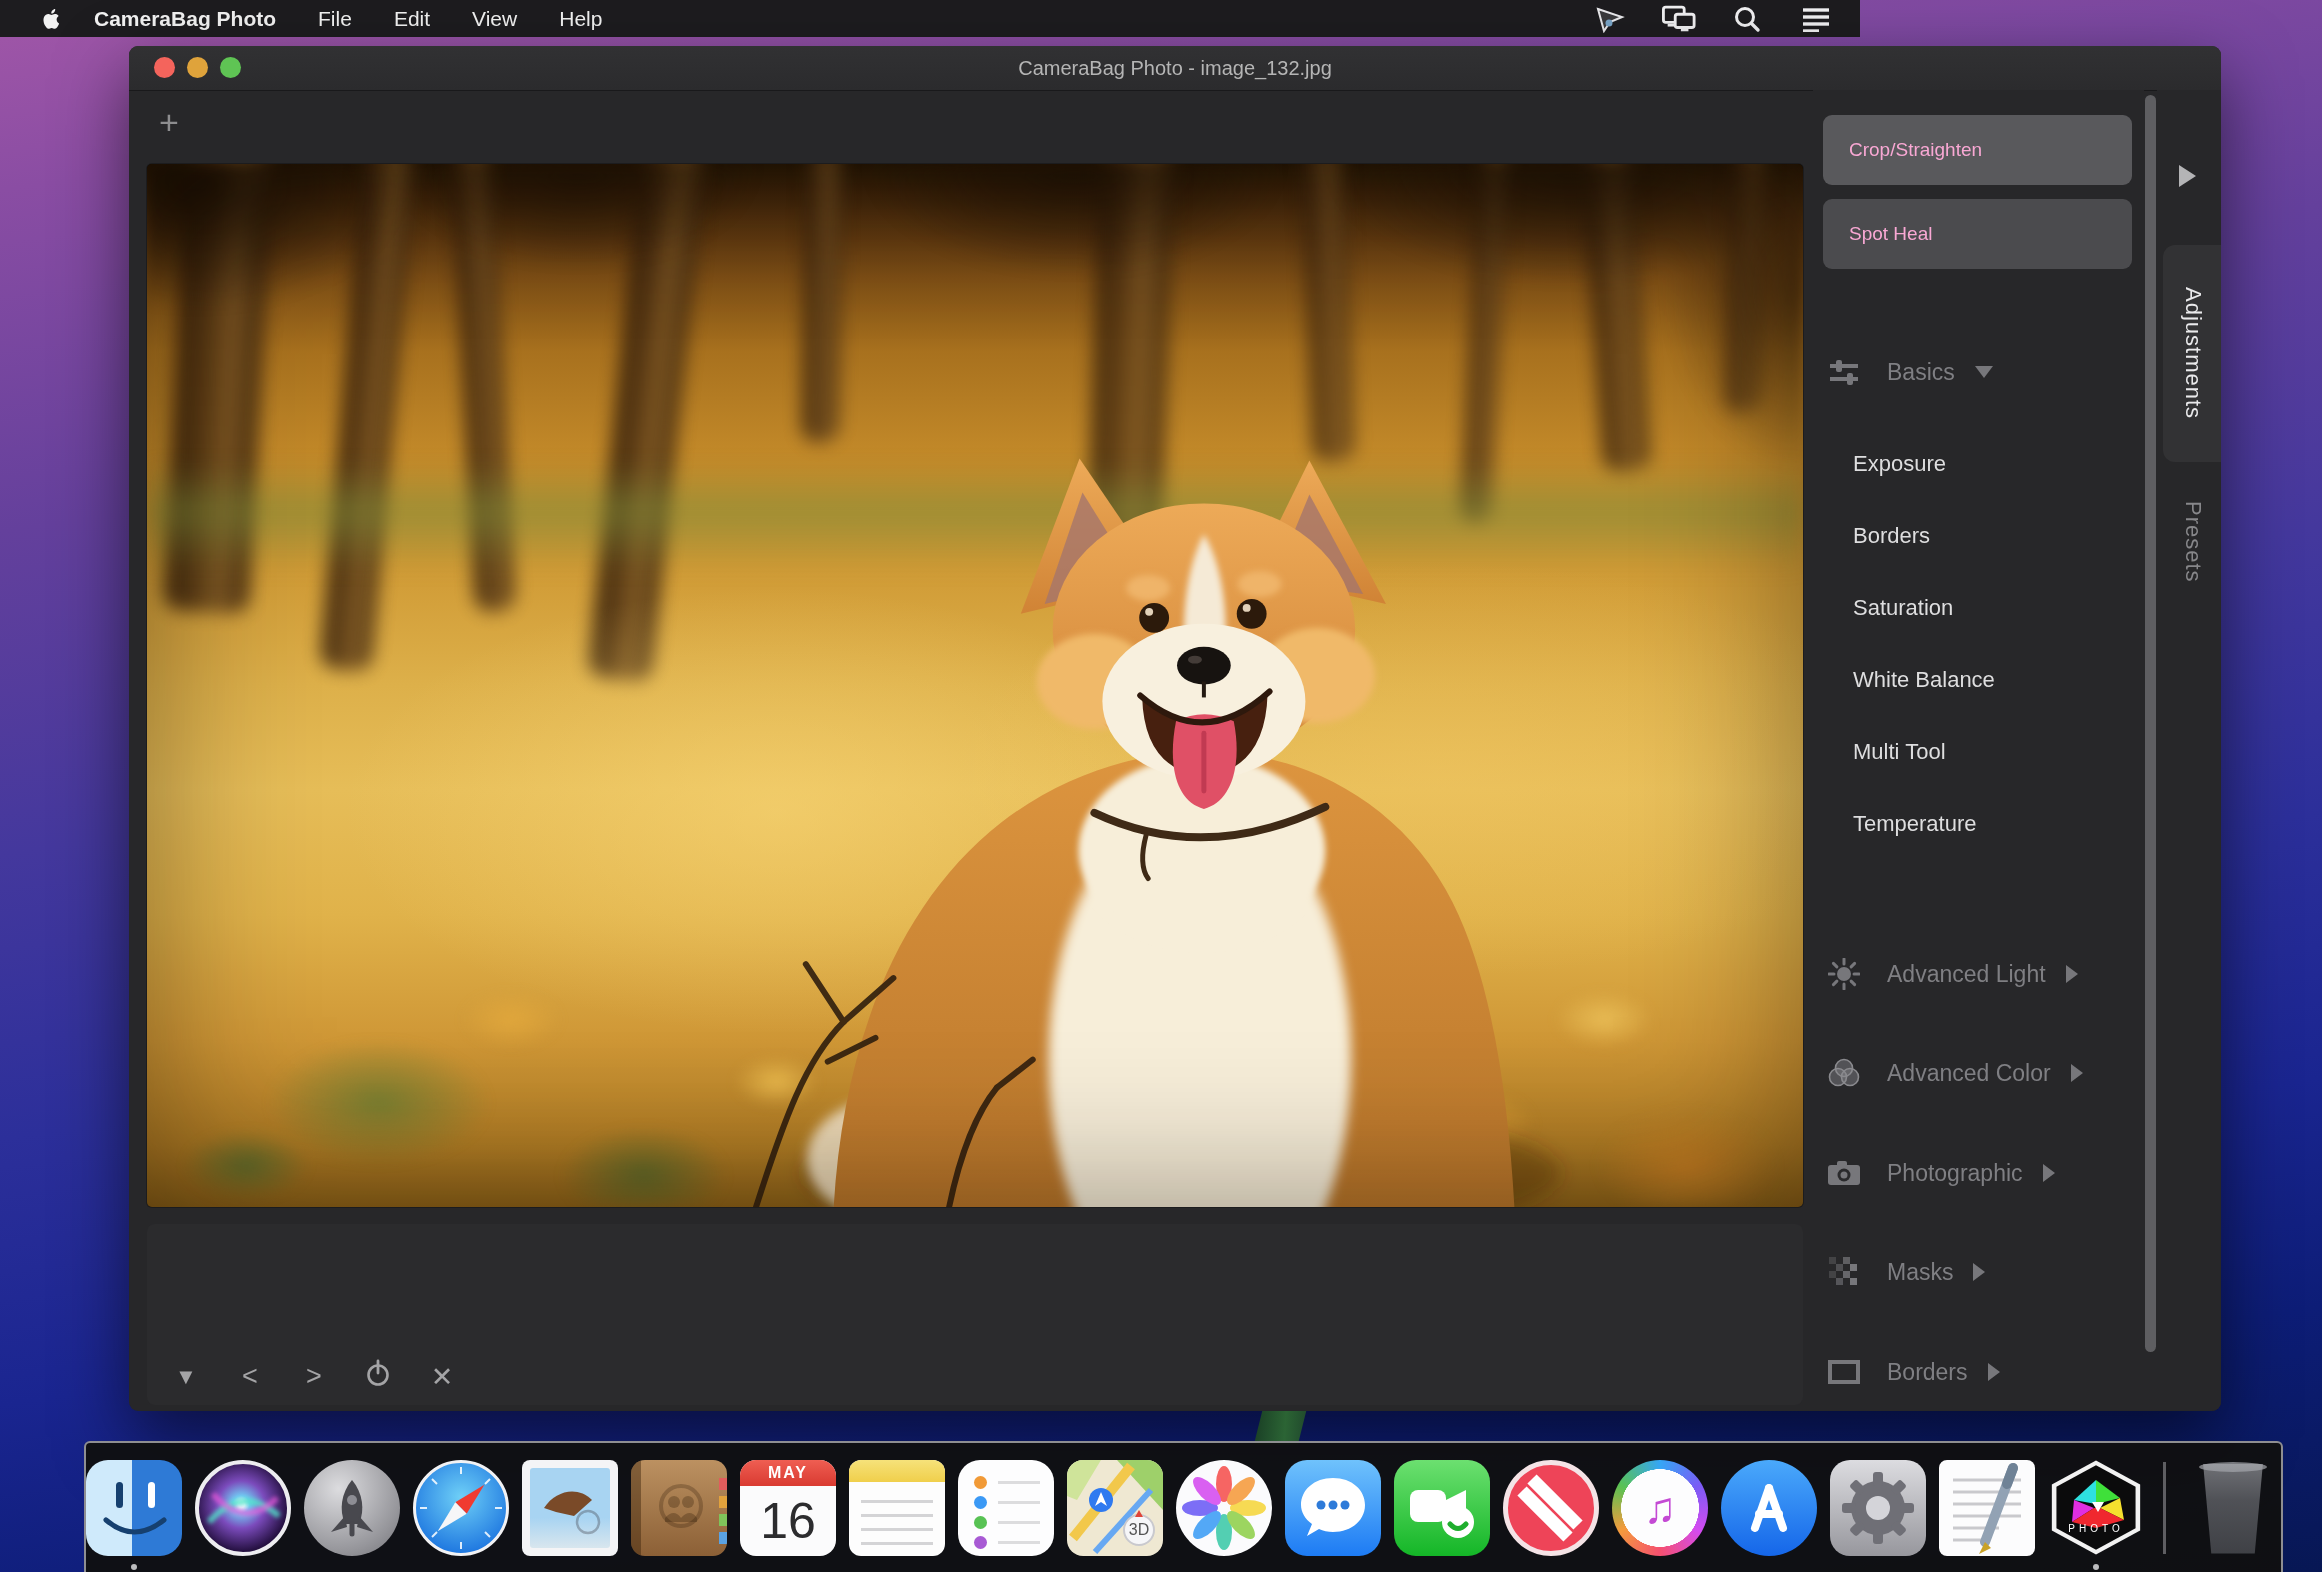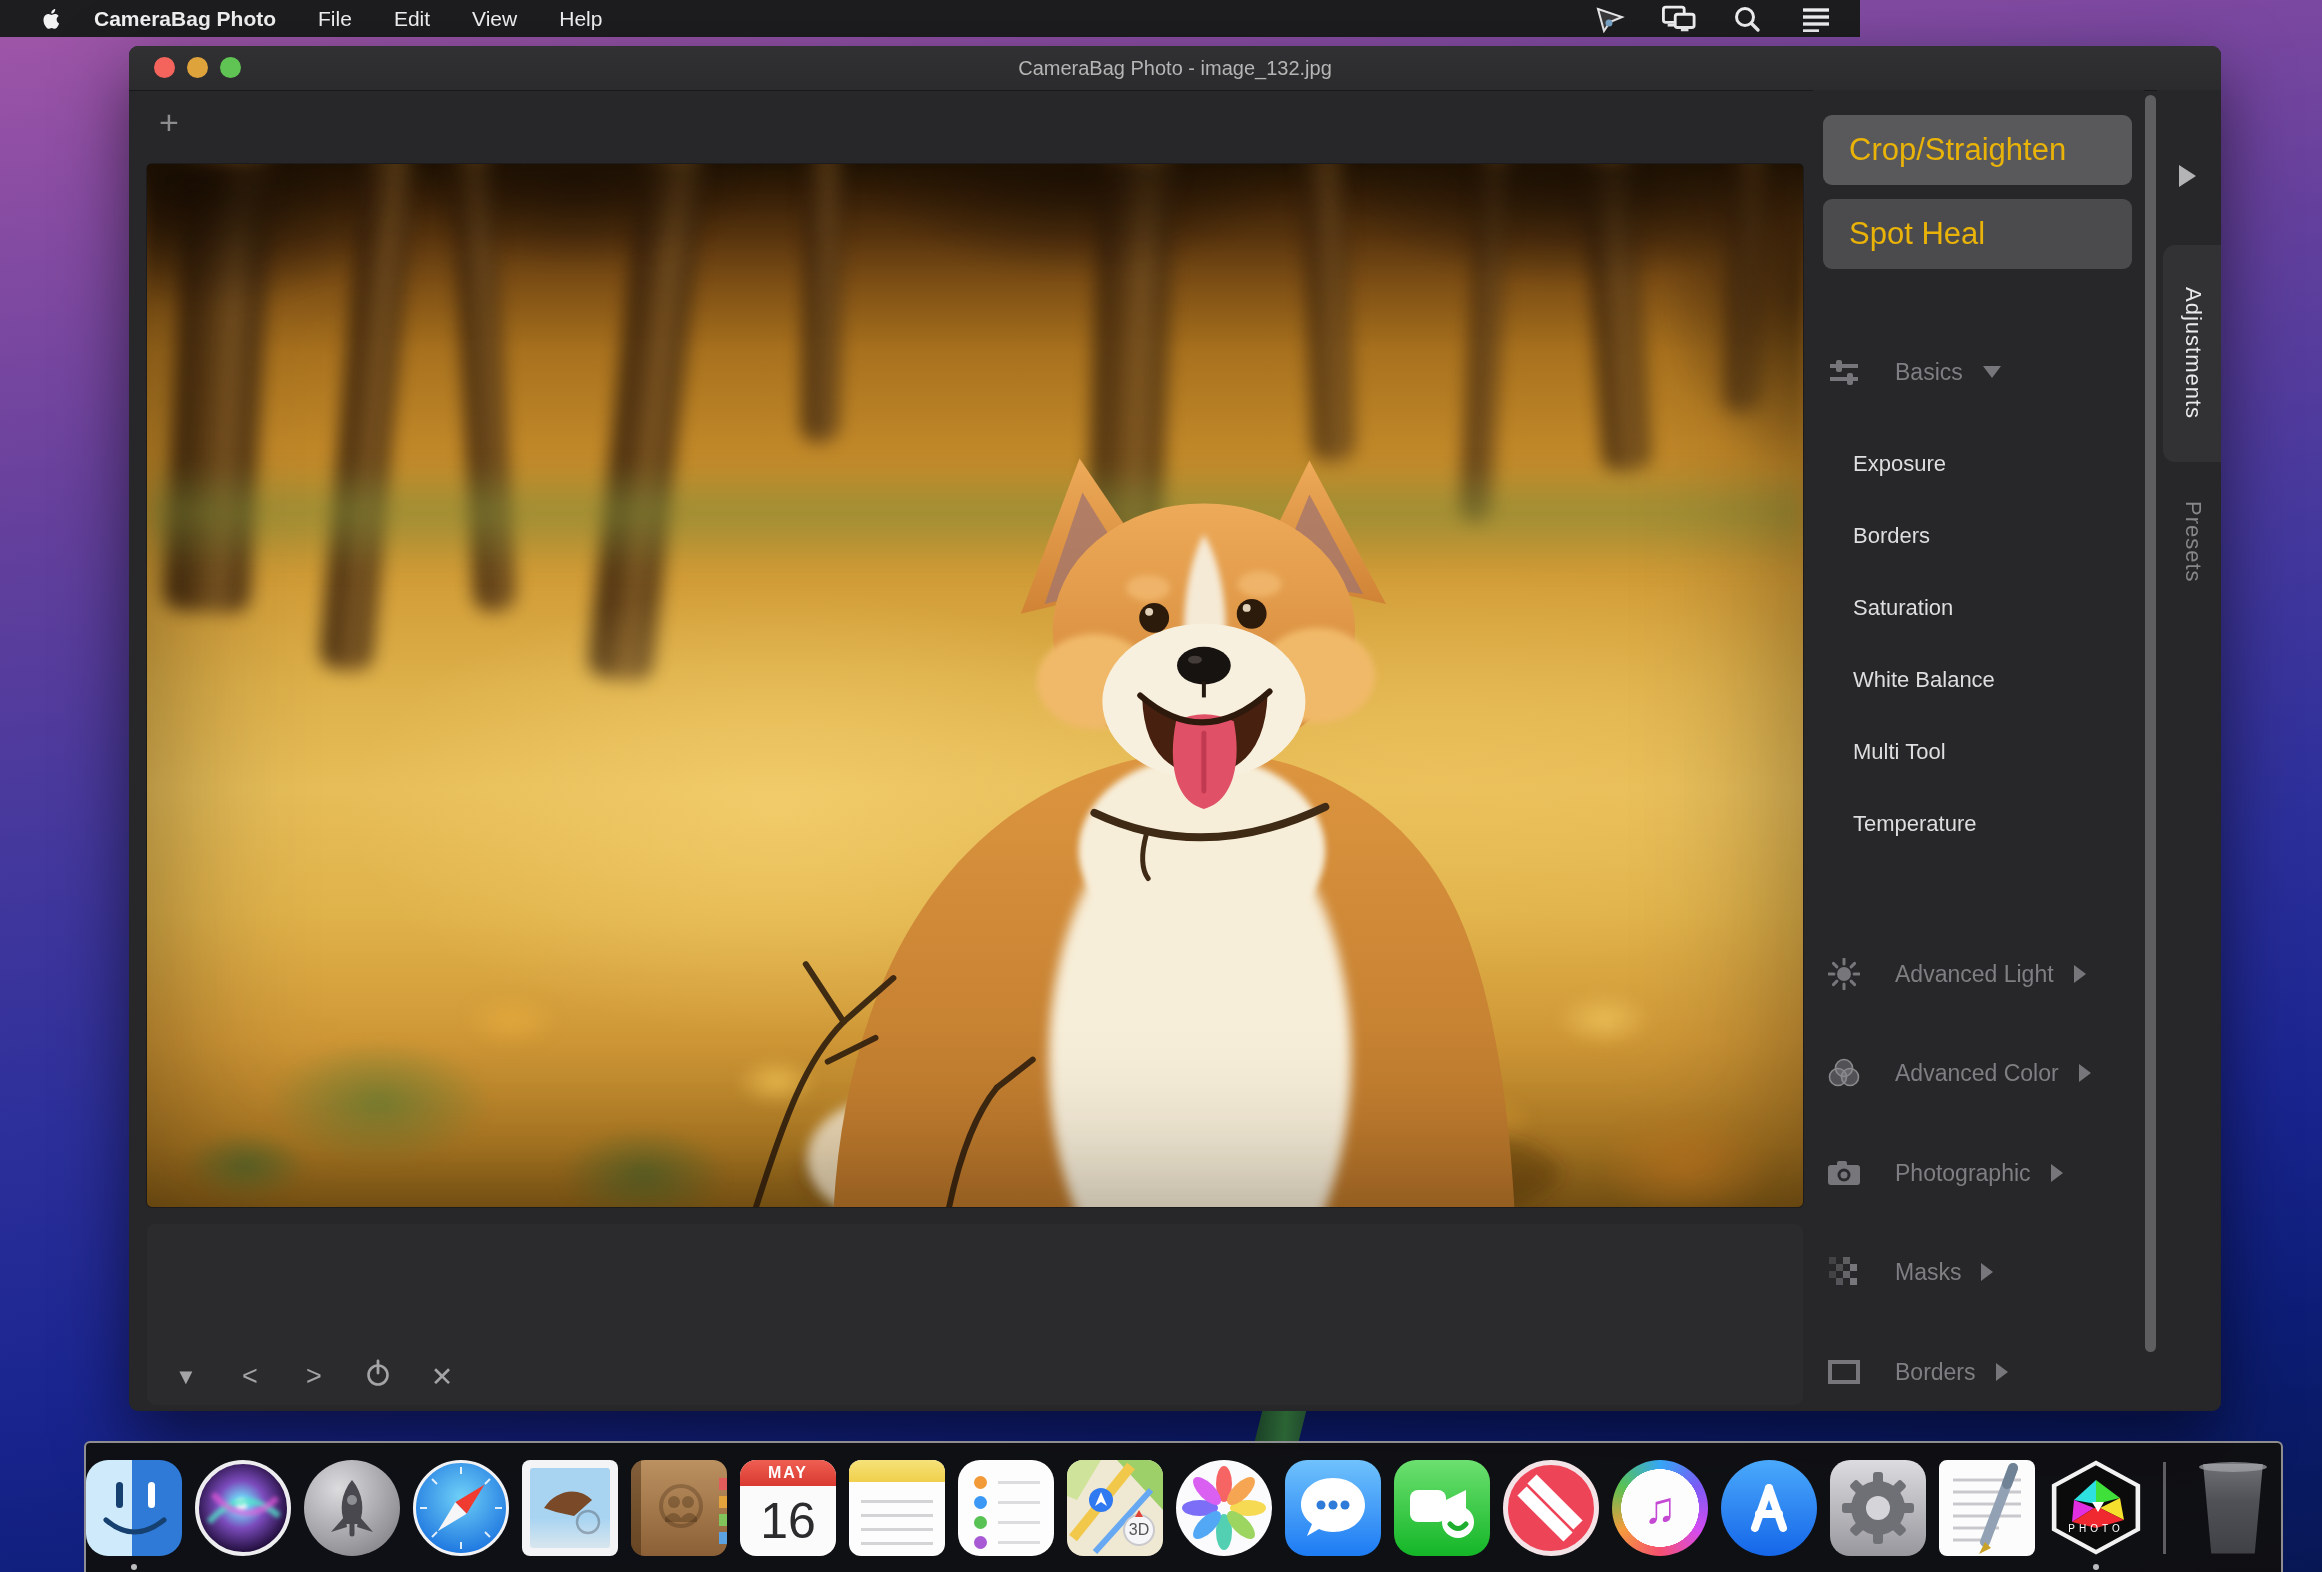--- a/index.html
+++ b/index.html
@@ -64,27 +64,27 @@
     filter:blur(6px);}
   .ph-vig{box-shadow:inset 0 0 159px rgba(20,10,0,.45);}
   .dogsvg{position:absolute;left:0;top:0;}
   
   .filmstrip{position:absolute;left:18px;top:1178px;width:1656px;height:181px;border-radius:8px;background:#2b2b2d;}
   .fs-controls{position:absolute;left:22px;bottom:10px;display:flex;align-items:center;gap:30px;
     color:#a4a4a6;font-size:27px;}
   .fs-ic{width:34px;text-align:center;}
   
   .sidepanel{position:absolute;left:1684px;top:44px;width:331px;height:1321px;background:#272729;}
-  .toolbtn{position:absolute;left:10px;width:309px;height:70px;border-radius:9px;color:#eab308;
-    font-size:31px;display:flex;align-items:center;padding-left:26px;box-sizing:border-box;}
+  .toolbtn{position:absolute;left:10px;width:309px;height:70px;border-radius:9px;color:#f9a8d4;
+    font-size:19px;display:flex;align-items:center;padding-left:26px;box-sizing:border-box;}
   .toolbtn.crop{top:25px;background:#59595c;}
   .toolbtn.heal{top:109px;background:#4b4b4e;}
   .sechead{position:absolute;left:0;width:100%;height:44px;display:flex;align-items:center;color:#7f7f83;font-size:23px;}
   .sechead .sicon{width:34px;height:34px;margin-left:14px;display:flex;align-items:center;justify-content:center;}
-  .sechead .slabel{margin-left:34px;}
+  .sechead .slabel{margin-left:26px;}
   .tri-down{width:0;height:0;border-left:9px solid transparent;border-right:9px solid transparent;
     border-top:12px solid #77777b;margin-left:20px;}
   .tri-right{width:0;height:0;border-top:9px solid transparent;border-bottom:9px solid transparent;
     border-left:12px solid #77777b;margin-left:20px;}
   .blist{position:absolute;left:0;top:338px;margin:0;padding:0;list-style:none;width:100%;}
   .blist li{height:72px;display:flex;align-items:center;padding-left:40px;color:#dededf;font-size:22px;}
   
   .vscroll{position:absolute;left:2016px;top:49px;width:11px;height:1257px;border-radius:6px;background:#5e5e61;}
   .tabstrip{position:absolute;left:2028px;top:44px;width:65px;height:1321px;background:#272729;}
   .strip-expand{position:absolute;left:22px;top:75px;width:0;height:0;

